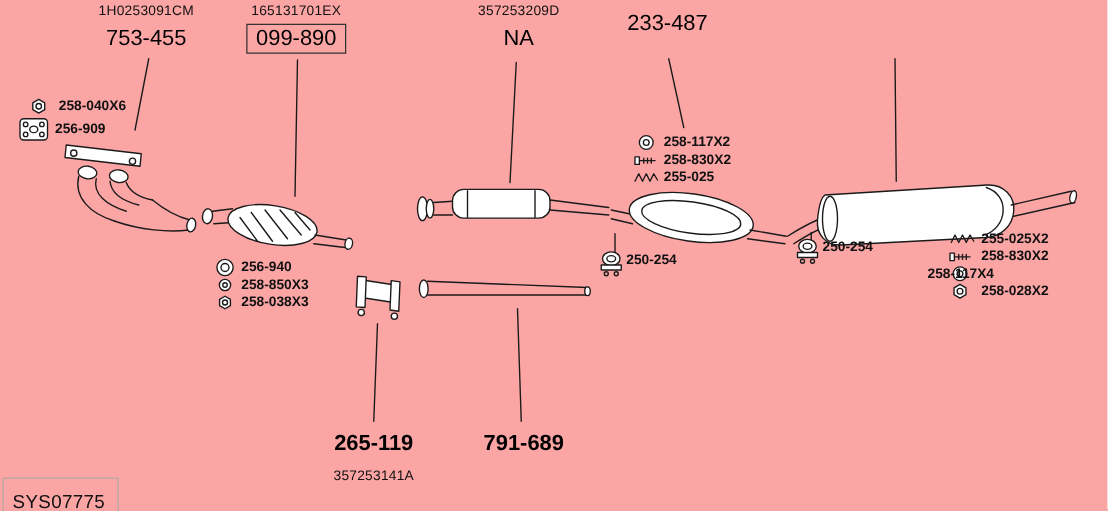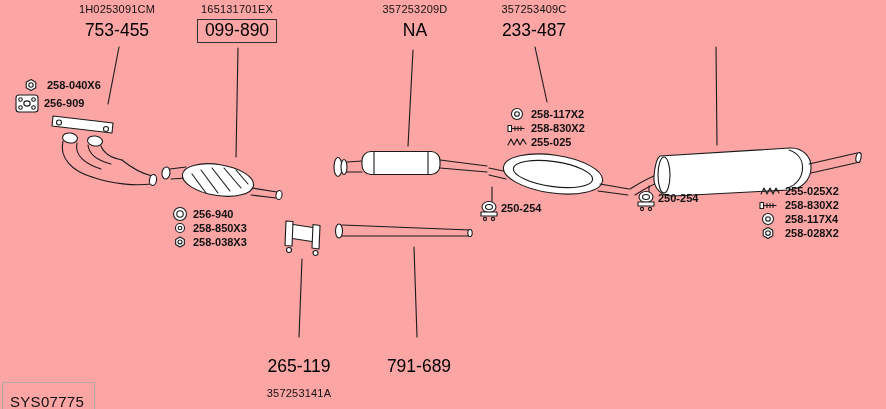--- a/index.html
+++ b/index.html
@@ -5,21 +5,21 @@
   * { margin:0; padding:0; box-sizing:border-box; }
   html,body { background:#ffffff; }
   body { font-family:"Liberation Sans", sans-serif; color:#111; }
   .canvas { position:relative; width:886px; height:409px; background:#fca5a5; overflow:hidden; }
   svg.art { position:absolute; left:0; top:0; }
   .col { position:absolute; width:140px; text-align:center; top:3px; }
   .oem { font-size:11px; letter-spacing:.2px; color:#111; }
   .pn { font-size:17.5px; font-weight:500; margin-top:5px; color:#000; }
   .pn.boxed { display:inline-block; border:1.4px solid #333; padding:0 7px 1px; margin-top:4px;text-align:right; }
   .col-bottom { position:absolute; width:140px; text-align:center; }
-  .col-bottom .pn { margin-top:16px; }
+  .col-bottom .pn { margin-top:4px;font-weight:bold; }
   .col-bottom .oem { margin-top:10px; }
   .lbl { position:absolute; font-size:11px; white-space:nowrap; color:#111;font-weight:bold; }
   .sys-box { position:absolute; left:2px; top:382px; border:1px solid #b5a9a0; padding:10px 10px 3px 7px; font-size:15px; font-weight:500; letter-spacing:.3px; }
 </style>
 </head>
 <body>
 
 <div class="canvas">
 
   <svg class="art" width="886" height="409" viewBox="0 0 886 409">
@@ -196,21 +196,20 @@
   </div>
   <div class="col" style="left:167px">
     <div class="oem">165131701EX</div>
     <div><span class="pn boxed">099-890</span></div>
   </div>
   <div class="col" style="left:345px">
     <div class="oem">357253209D</div>
     <div class="pn">NA</div>
   </div>
   <div class="col" style="left:464px">
-    <div class="oem">357253409C</div>
     <div class="pn">233-487</div>
   </div>
 
   <div class="col-bottom" style="left:229px; top:340px">
     <div class="pn">265-119</div>
     <div class="oem">357253141A</div>
   </div>
   <div class="col-bottom" style="left:349px; top:340px">
     <div class="pn">791-689</div>
   </div>
@@ -224,18 +223,18 @@
 
   <div class="lbl" style="left:531px; top:108px">258-117X2</div>
   <div class="lbl" style="left:531px; top:122px">258-830X2</div>
   <div class="lbl" style="left:531px; top:136px">255-025</div>
 
   <div class="lbl" style="left:501px; top:202px">250-254</div>
   <div class="lbl" style="left:658px; top:192px">250-254</div>
 
   <div class="lbl" style="left:785px; top:185px">255-025X2</div>
   <div class="lbl" style="left:785px; top:199px">258-830X2</div>
-  <div class="lbl" style="left:785px; top:213px">258-117X4</div>
+  <div class="lbl" style="left:742px; top:213px">258-117X4</div>
   <div class="lbl" style="left:785px; top:227px">258-028X2</div>
 
   <div class="sys-box">SYS07775</div>
 
 </div>
 
 </body></html>

